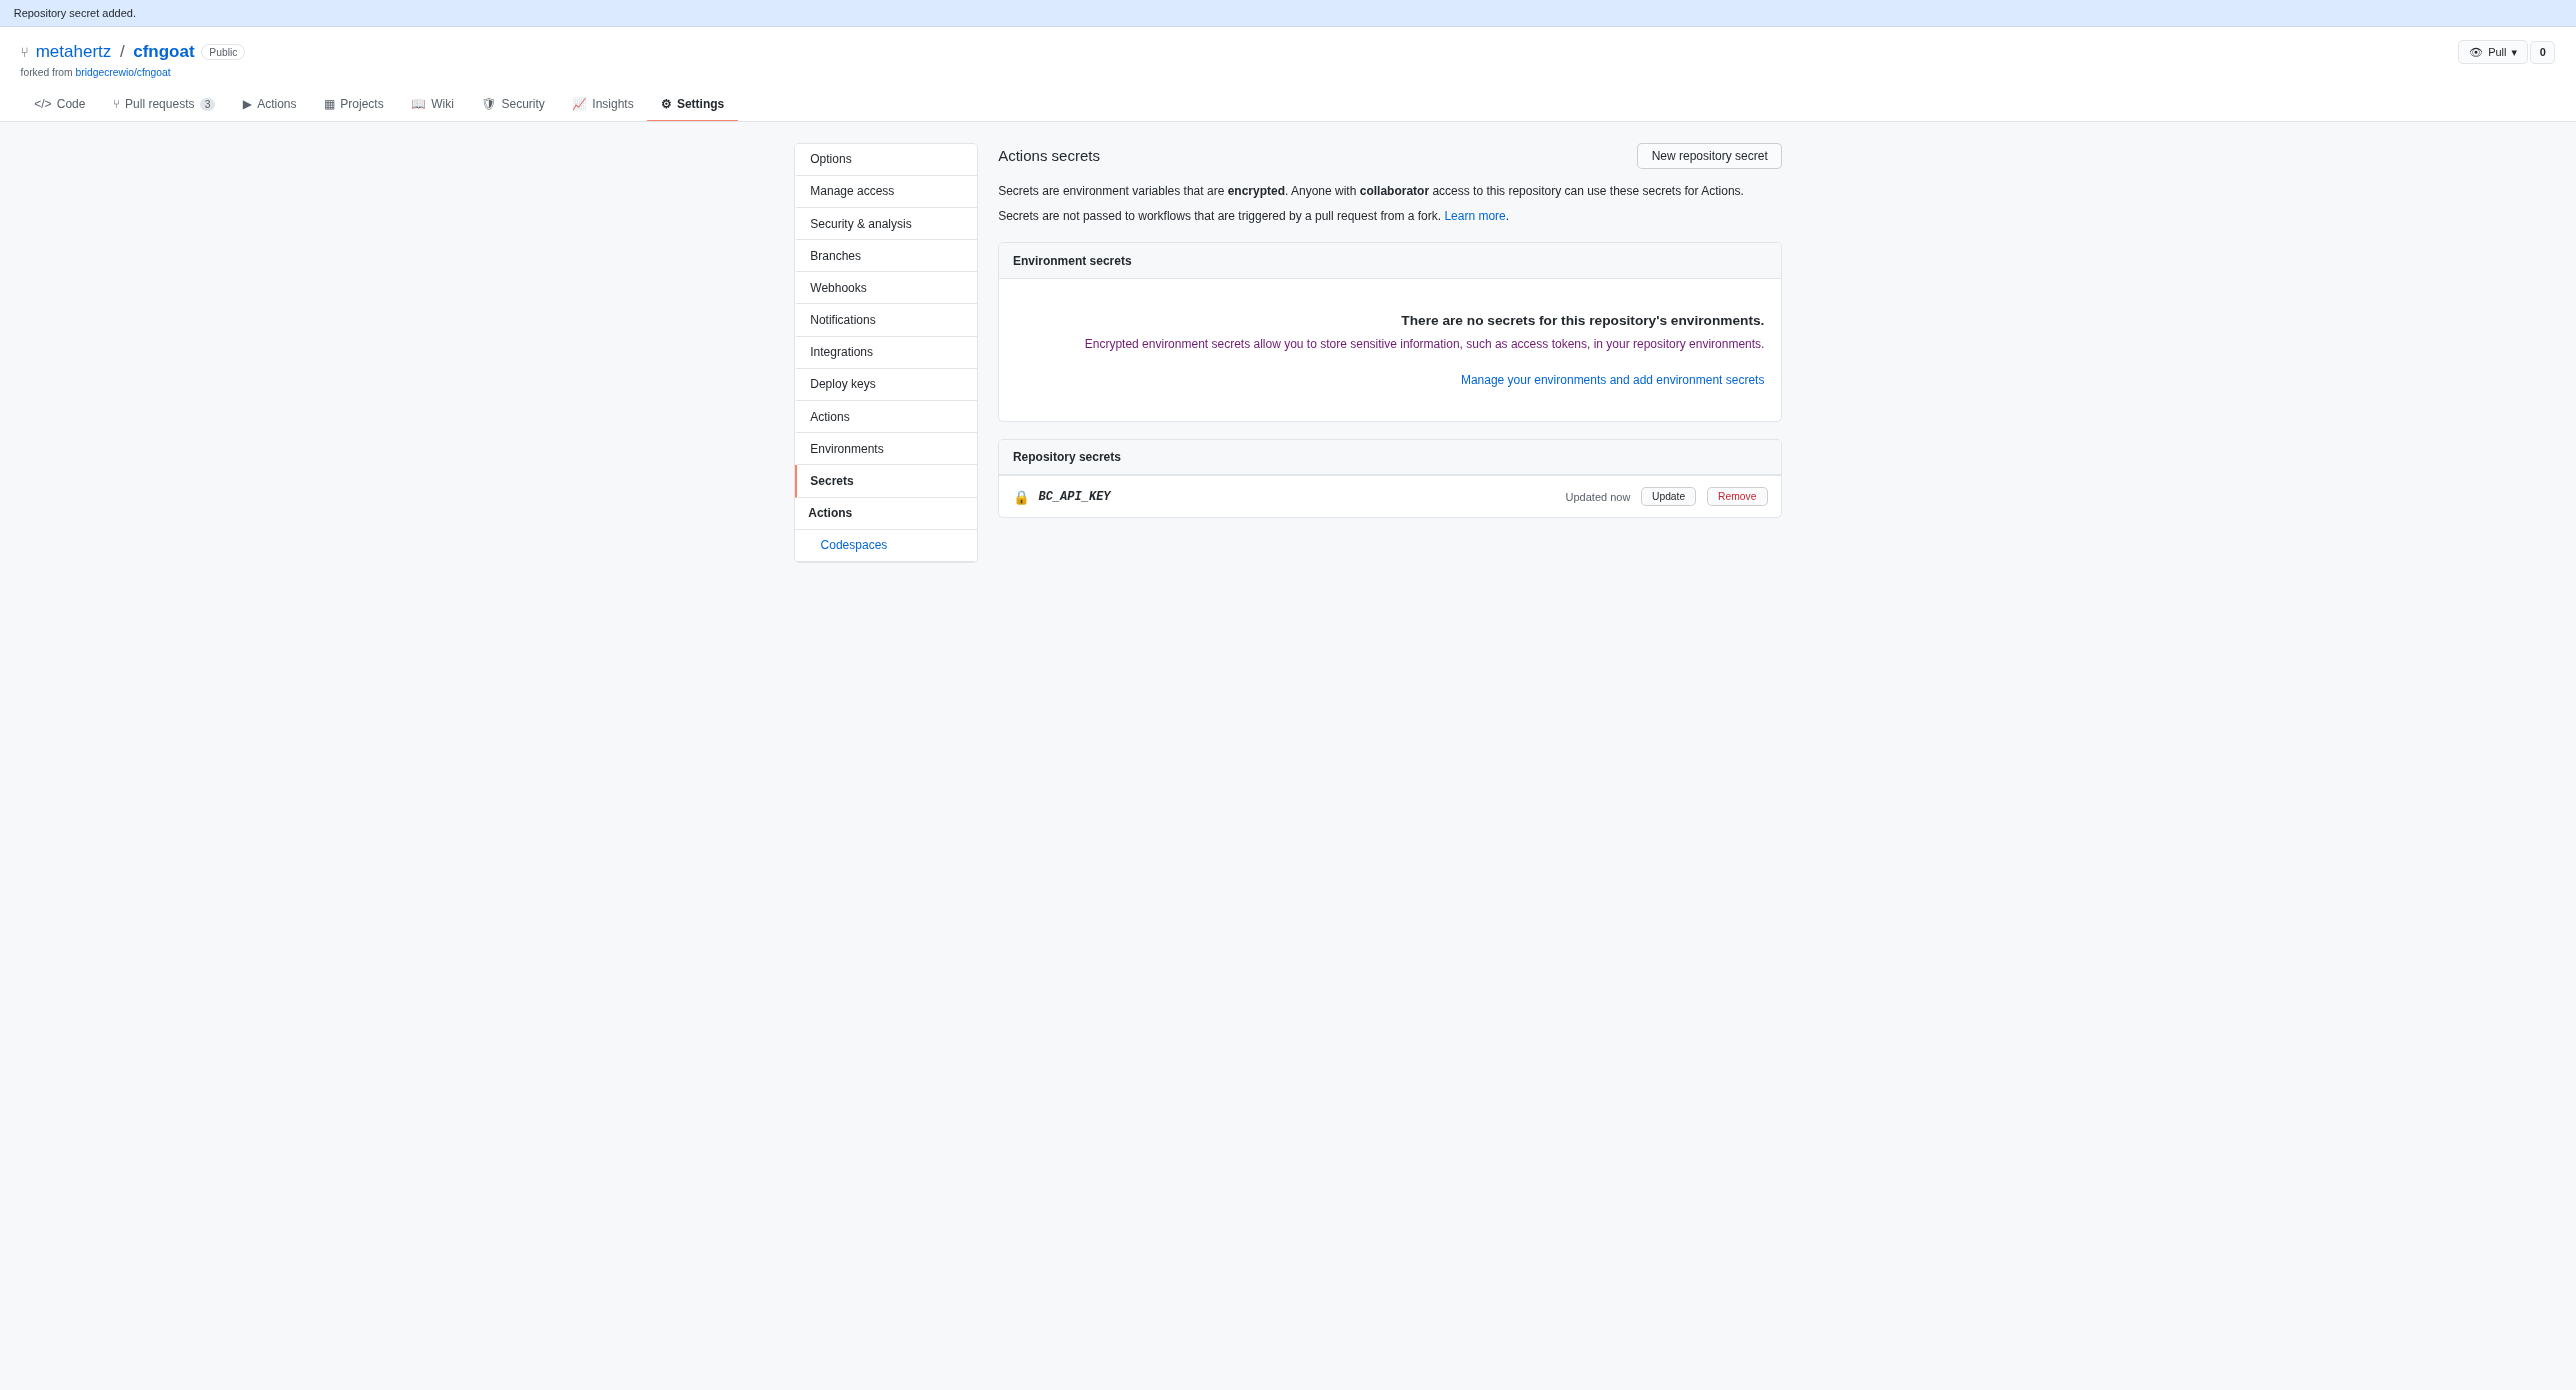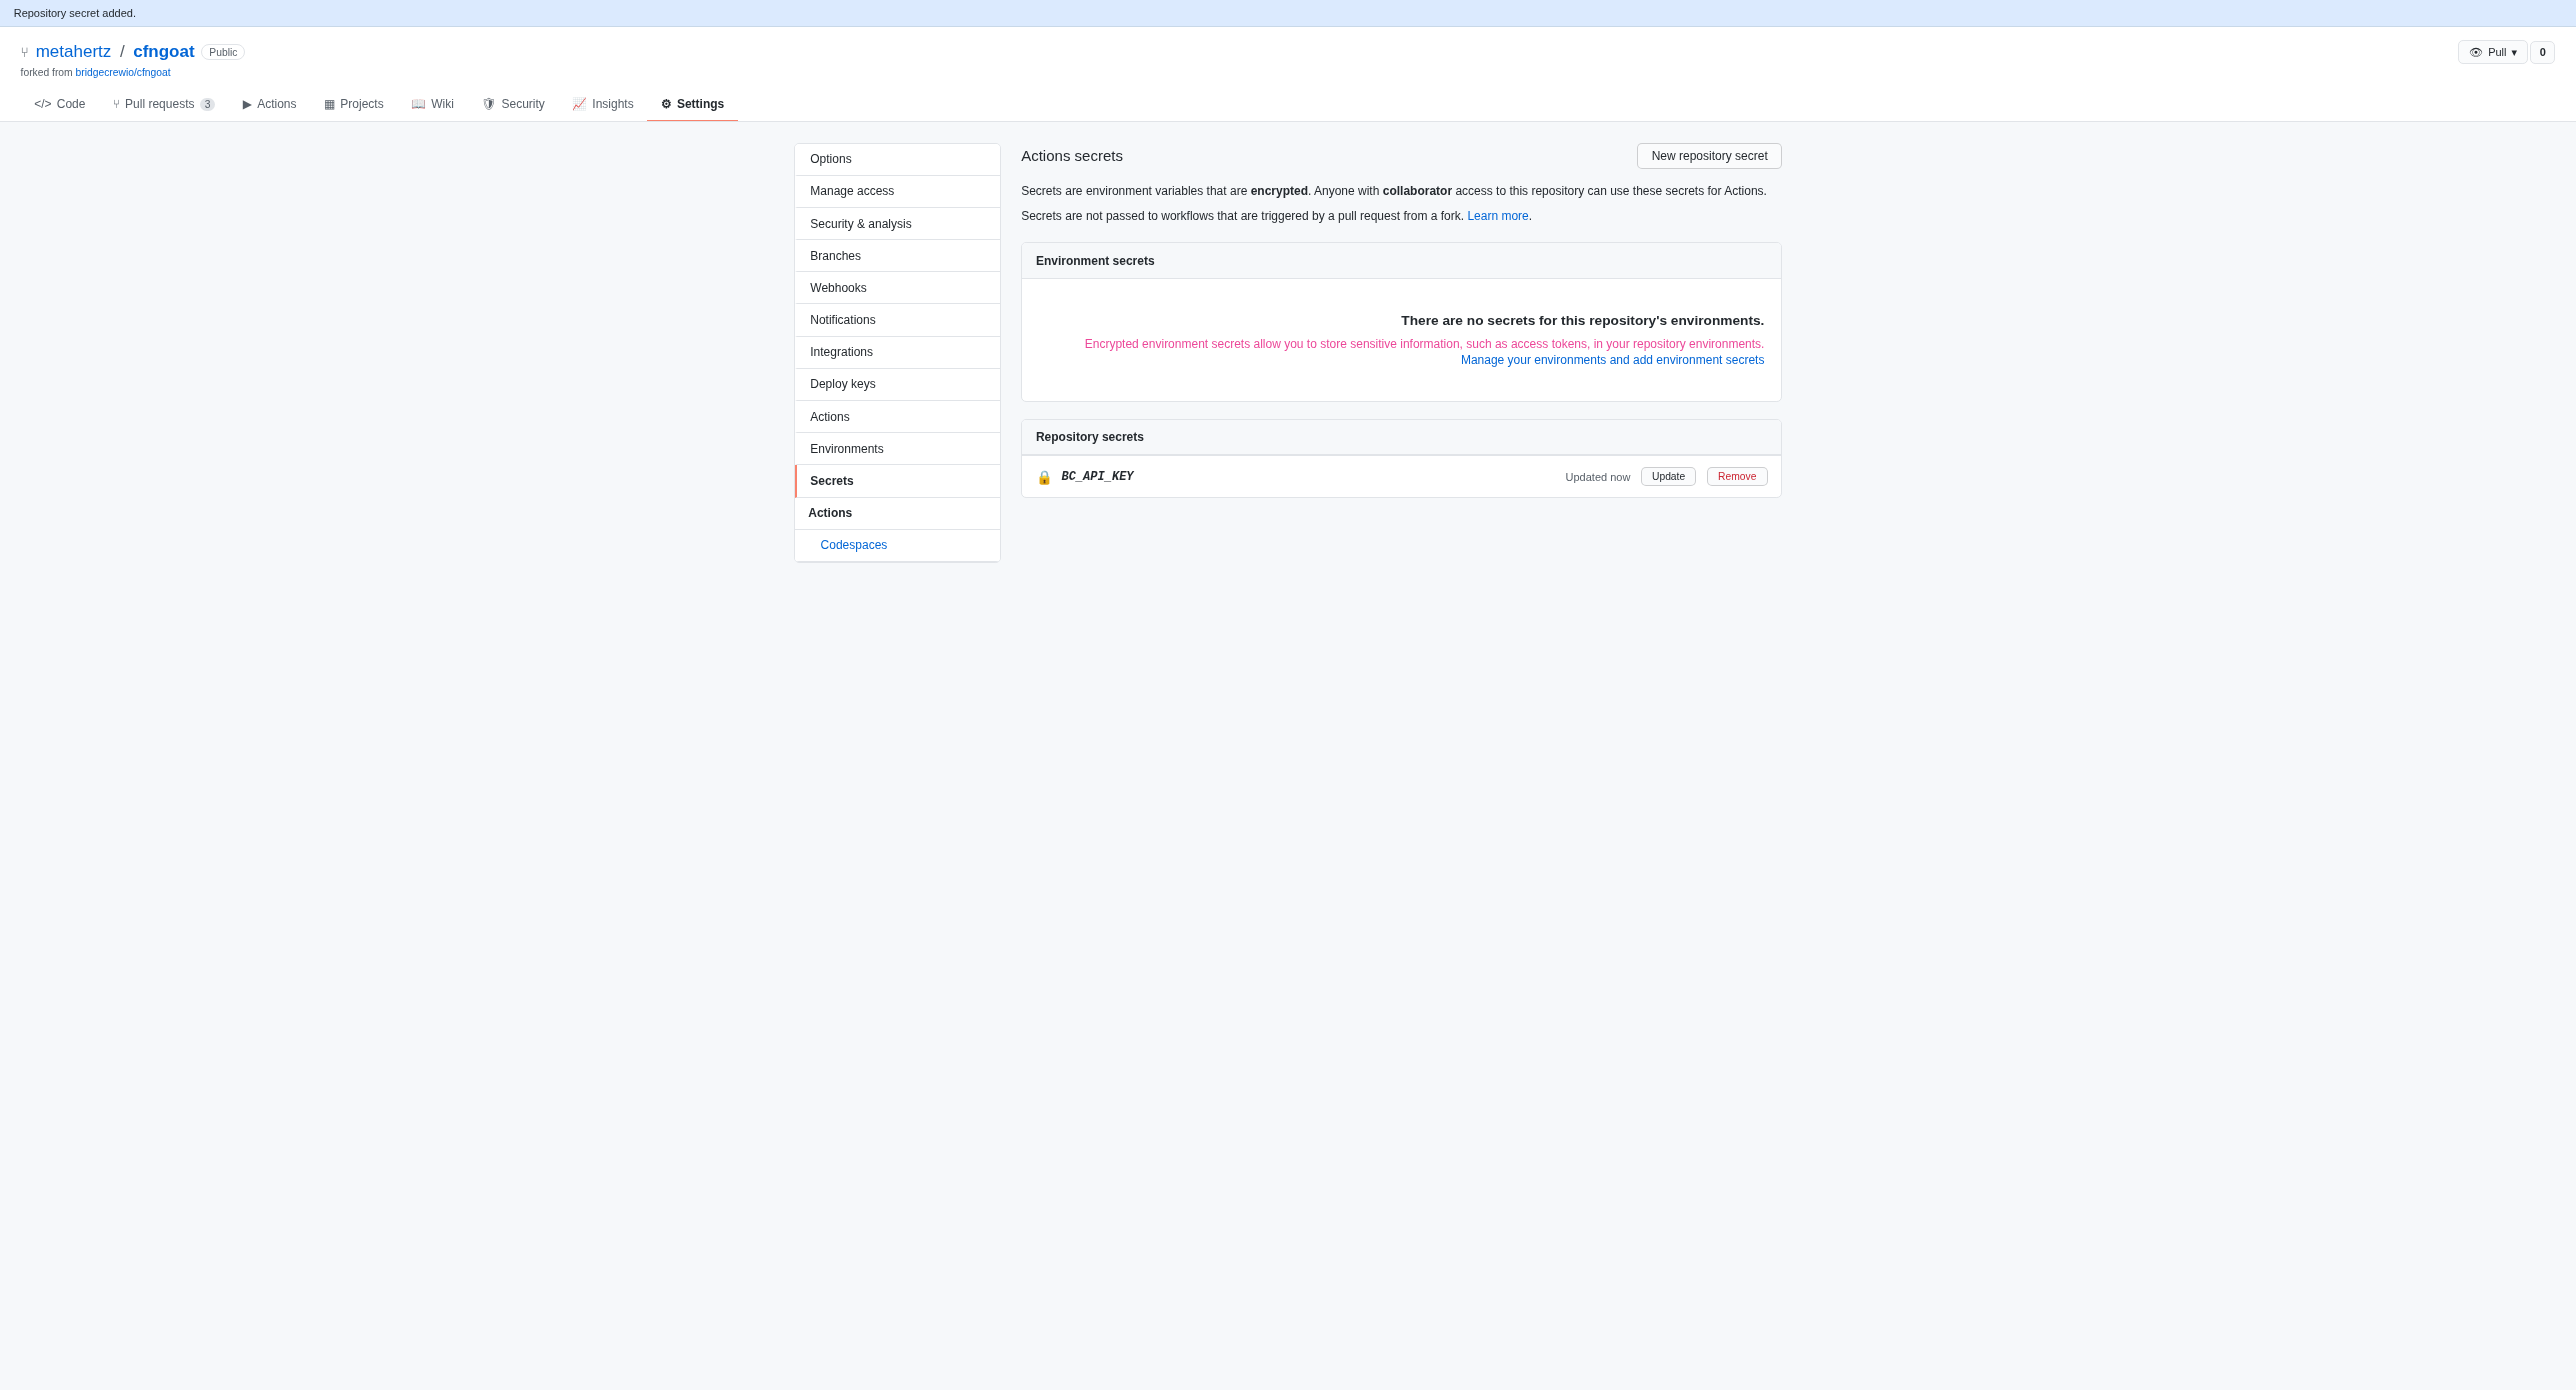--- a/index.html
+++ b/index.html
@@ -142,21 +142,21 @@
     .main-layout {
       display: flex;
       max-width: 1030px;
       margin: 20.6px auto;
       gap: 20.6px;
       padding: 0 20.6px;
       background: #f6f8fa;
     }
 
     .sidebar {
-      width: 207px;
+      width: 184px;
       flex-shrink: 0;
     }
 
     .content-area {
       flex: 1;
       min-width: 0;
     }
 
     .content-header {
       display: flex;
@@ -229,22 +229,22 @@
 
     .empty-state-title {
       font-size: 13.7px;
       font-weight: 600;
       color: #24292e;
       margin-bottom: 6.9px;
     }
 
     .empty-state-desc {
       font-size: 12px;
-      color: #ec4899;
-      margin-bottom: 0;
+      color: #701a75;
+      margin-bottom: 20px;
       line-height: 1.5;
     }
 
     .empty-state-link {
       color: #0366d6;
       text-decoration: none;
       font-size: 12px;
     }
 
     .secret-row {

